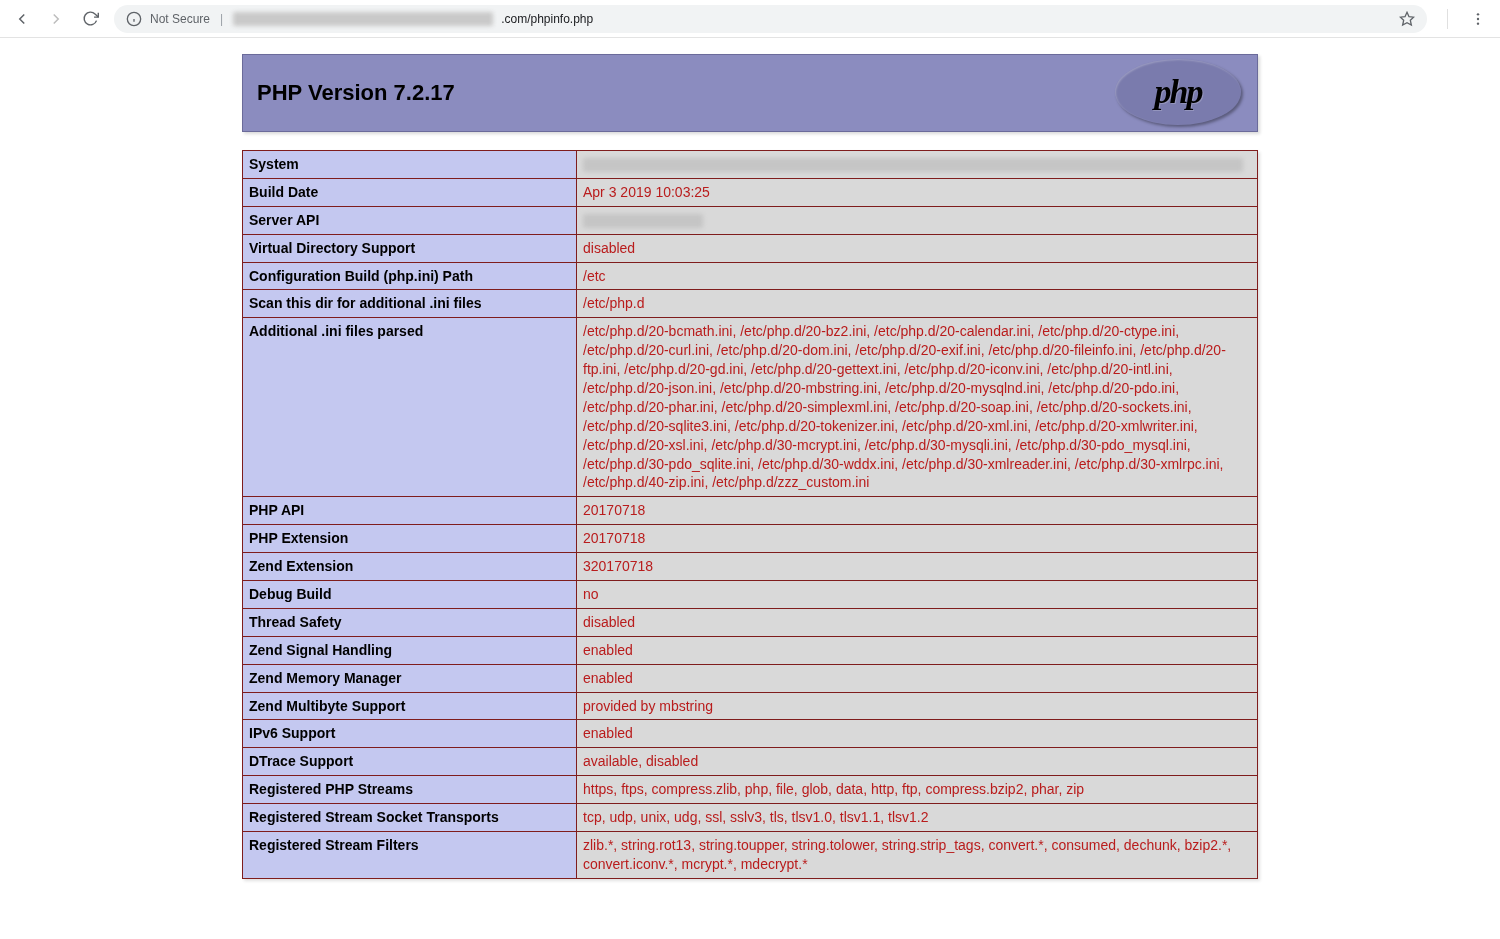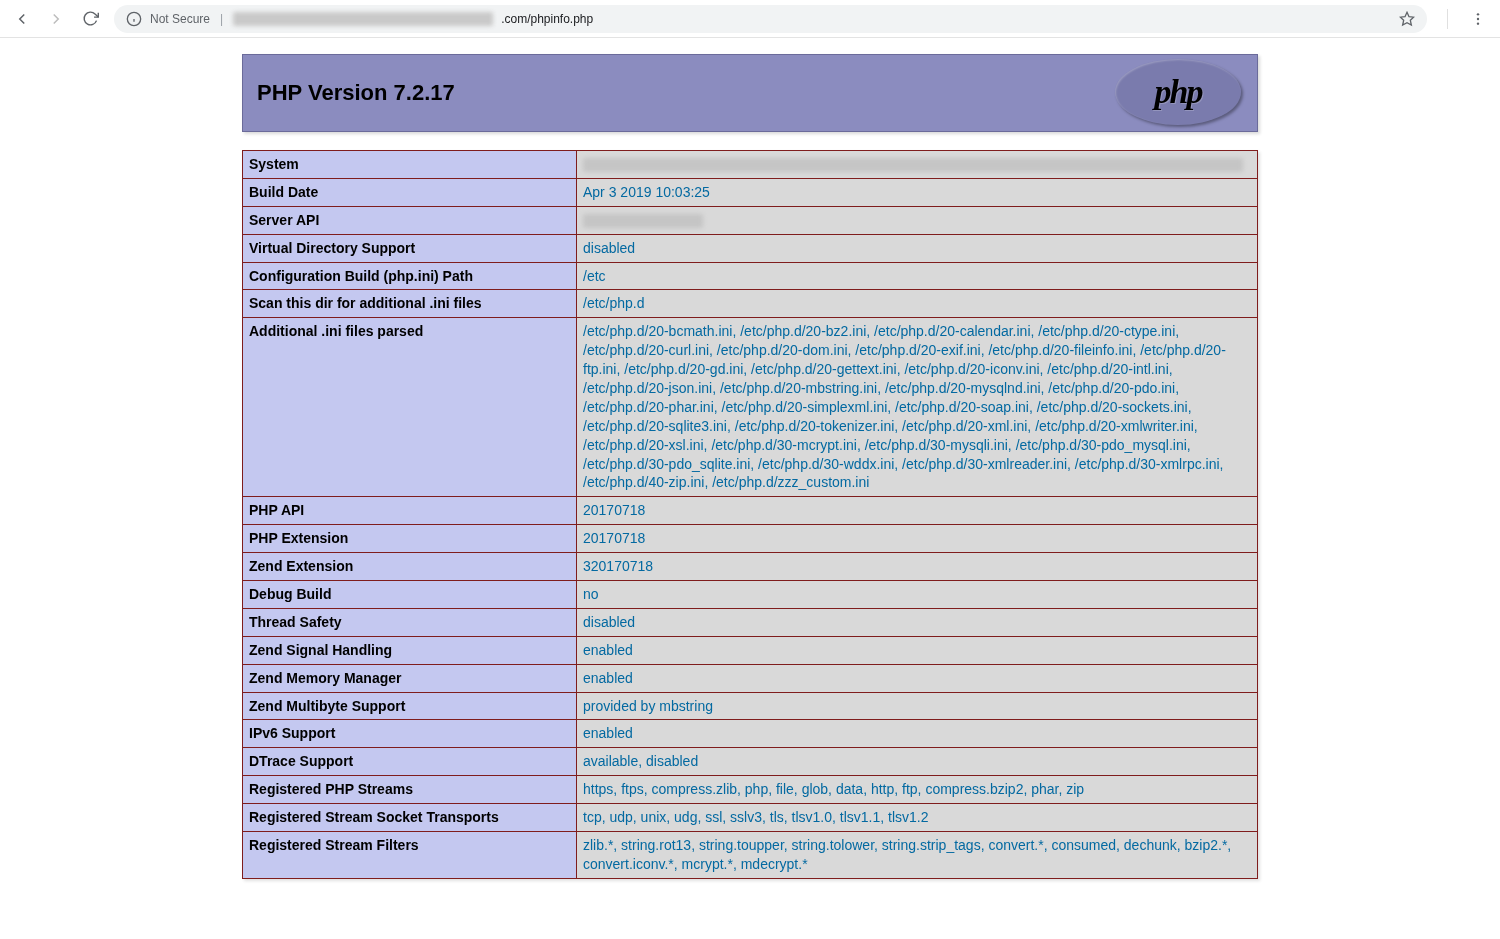--- a/index.html
+++ b/index.html
@@ -102,21 +102,21 @@
       line-height: 1.35;
     }
     td.e {
       background: #c4c8f0;
       font-weight: bold;
       width: 334px;
       color: #000;
     }
     td.v {
       background: #d9d9d9;
-      color: #0369a1;
+      color: #b91c1c;
       word-break: break-word;
     }
     .blur-box {
       display:inline-block; height: 14px;
       background: #c5c5c5; filter: blur(2px); border-radius: 2px; vertical-align: middle;
     }
   </style>
 </head>
 <body>
 

